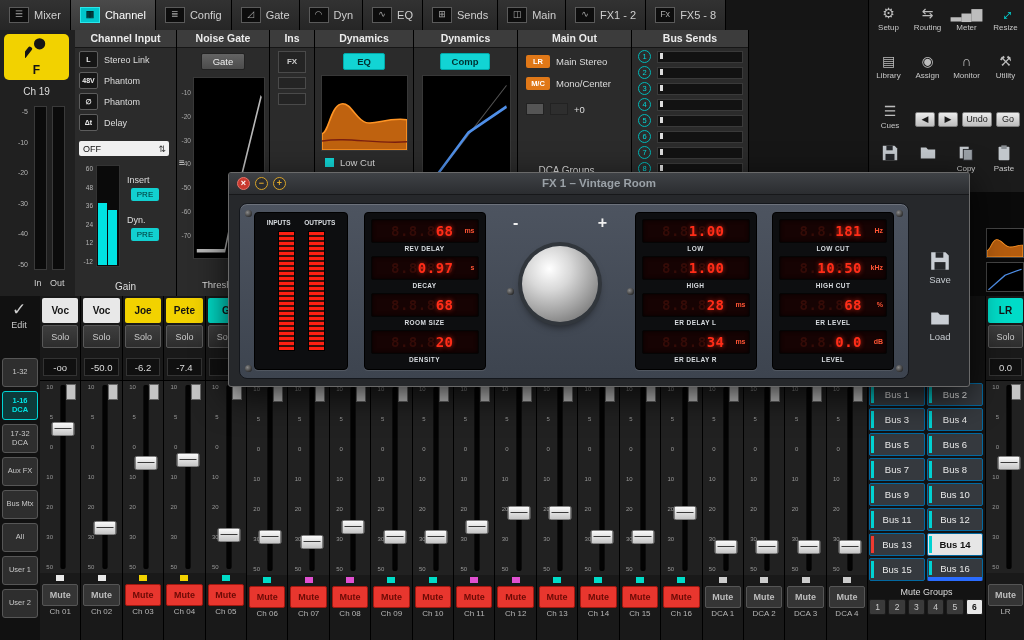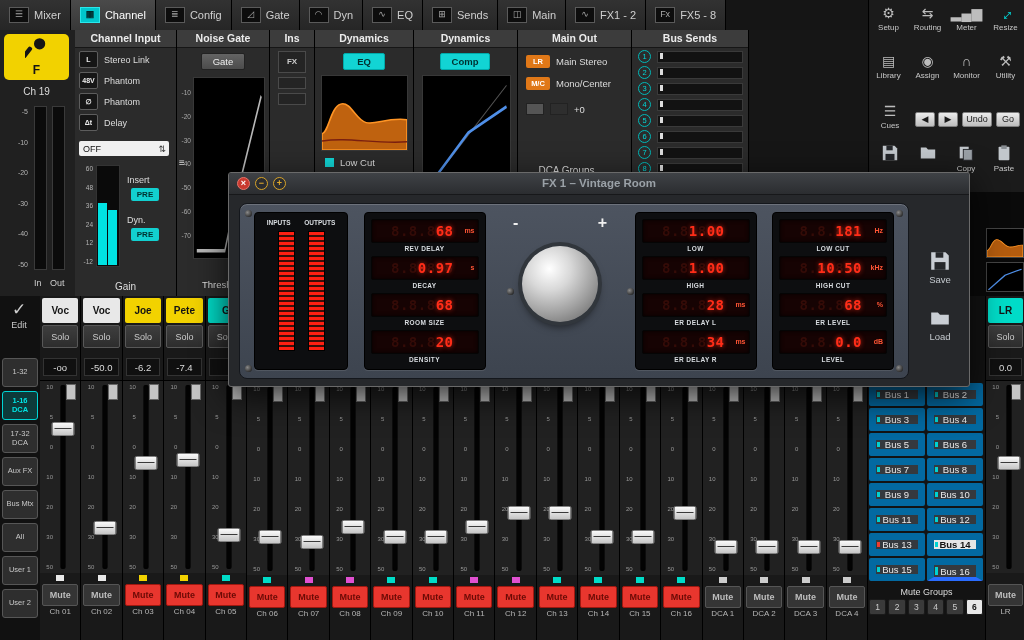--- a/index.html
+++ b/index.html
@@ -49,21 +49,21 @@
          display:inline-flex;align-items:center;justify-content:center;border-radius:2px;flex:none}
   .cilabel{color:#ddd;font-size:9px;white-space:nowrap}
   .select{position:absolute;left:4px;top:94px;width:86px;height:15px;background:#f0f0f0;color:#111;font-size:9px;
           display:flex;align-items:center;padding-left:4px;border-radius:2px}
   .spinner{margin-left:auto;margin-right:3px;font-size:9px;color:#333}
   #gainscale{position:absolute;left:2px;top:118px;height:100px;width:16px;display:flex;flex-direction:column;
              justify-content:space-between;text-align:right;color:#b5b5b5;font-size:6.5px}
   .gmeterbox{position:absolute;left:21px;top:118px;width:22px;height:100px;background:#0a0a0a;border:1px solid #333}
   .gbar{position:absolute;bottom:1px;background:#00e2e2}
   .smalllbl{position:absolute;color:#ddd;font-size:9px}
-  .prebtn{position:absolute;background:#12d0d0;color:#00302f;font-size:8px;font-weight:bold;border-radius:2px;
+  .prebtn{position:absolute;background:#12d0d0;color:#00302f;font-size:8px;font-weight:normal;border-radius:2px;
           width:28px;height:13px;display:flex;align-items:center;justify-content:center}
   .gainlbl{position:absolute;left:0;right:0;bottom:4px;text-align:center;color:#ddd;font-size:10px}
   .grayBtn{position:absolute;background:linear-gradient(#636363,#4c4c4c);border:1px solid #222;border-radius:2px;
            color:#eee;font-size:9.5px;display:flex;align-items:center;justify-content:center}
   .tealBtn{position:absolute;background:#12d4d4;border:1px solid #0aa;border-radius:2px;color:#00302f;
            font-size:9.5px;font-weight:bold;display:flex;align-items:center;justify-content:center}
   .graph{position:absolute;background:#000;border:1px solid #383838}
   #gatescale{position:absolute;left:1px;top:42px;height:150px;width:13px;display:flex;flex-direction:column;
              justify-content:space-between;text-align:right;color:#aaa;font-size:6.5px}
   .thrglyph{position:absolute;left:2px;top:18px;color:#ddd;font-size:10px}
@@ -123,21 +123,21 @@
   .mute{height:20px;margin:1px 2px;border-radius:2px;font-size:9px;font-weight:bold;display:flex;
         align-items:center;justify-content:center}
   .mute.on{background:#e8362e;color:#6b0a05;border:1px solid #a01810}
   .mute.off{background:#353535;color:#bdbdbd;border:1px solid #555}
   .slabel{height:13px;color:#b5b5b5;font-size:8px;text-align:center}
 
   #master{position:absolute;left:985px;top:0;width:39px;height:344px;background:#191919;border-left:1px solid #000}
   #buspanel{position:absolute;left:868px;top:0;width:117px;height:344px;background:#131313}
   #busgrid{position:absolute;left:1px;right:2px;top:87px;height:198px;display:grid;
            grid-template-columns:1fr 1fr;grid-auto-rows:1fr;gap:2px}
-  .busbtn{position:relative;background:#35393e;border:7px solid #0369a1;border-radius:2px;color:#e8e8e8;
+  .busbtn{position:relative;background:#35393e;border:1px solid #0369a1;border-radius:2px;color:#e8e8e8;
           font-size:9.5px;display:flex;align-items:center;justify-content:center;overflow:hidden}
   .busbtn::before{content:"";position:absolute;left:1px;top:2px;bottom:2px;width:3px;background:var(--edge,#00d2d2)}
   .busbtn.sel{background:#e6e6e6;color:#141414;font-weight:bold}
   .busbtn.bluebar{border-bottom:4px solid #2a6cff}
   #mglabel{position:absolute;left:0;right:0;top:291px;text-align:center;color:#ddd;font-size:9px}
   #mgrow{position:absolute;left:1px;right:2px;top:303px;height:16px;display:flex;gap:2px}
   .mgbtn{flex:1;background:#3a3a3a;border:1px solid #1a1a1a;color:#ccc;font-size:8.5px;border-radius:2px;
          display:flex;align-items:center;justify-content:center}
   .mgbtn.act{background:#e8e8e8;color:#111;font-weight:bold}
 

